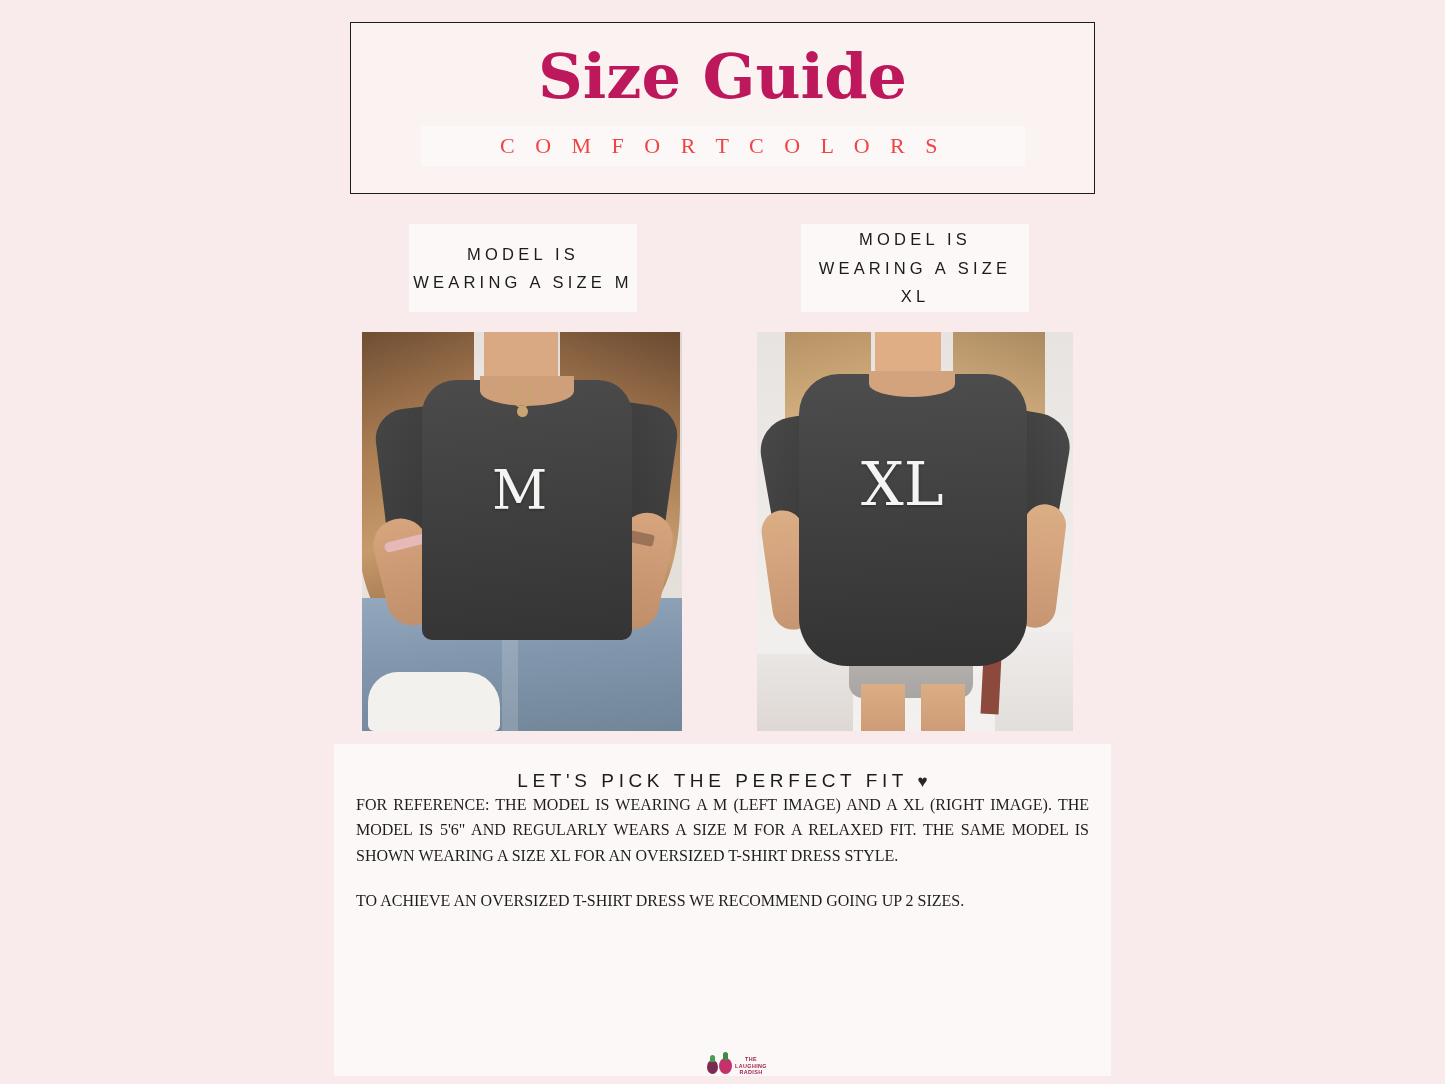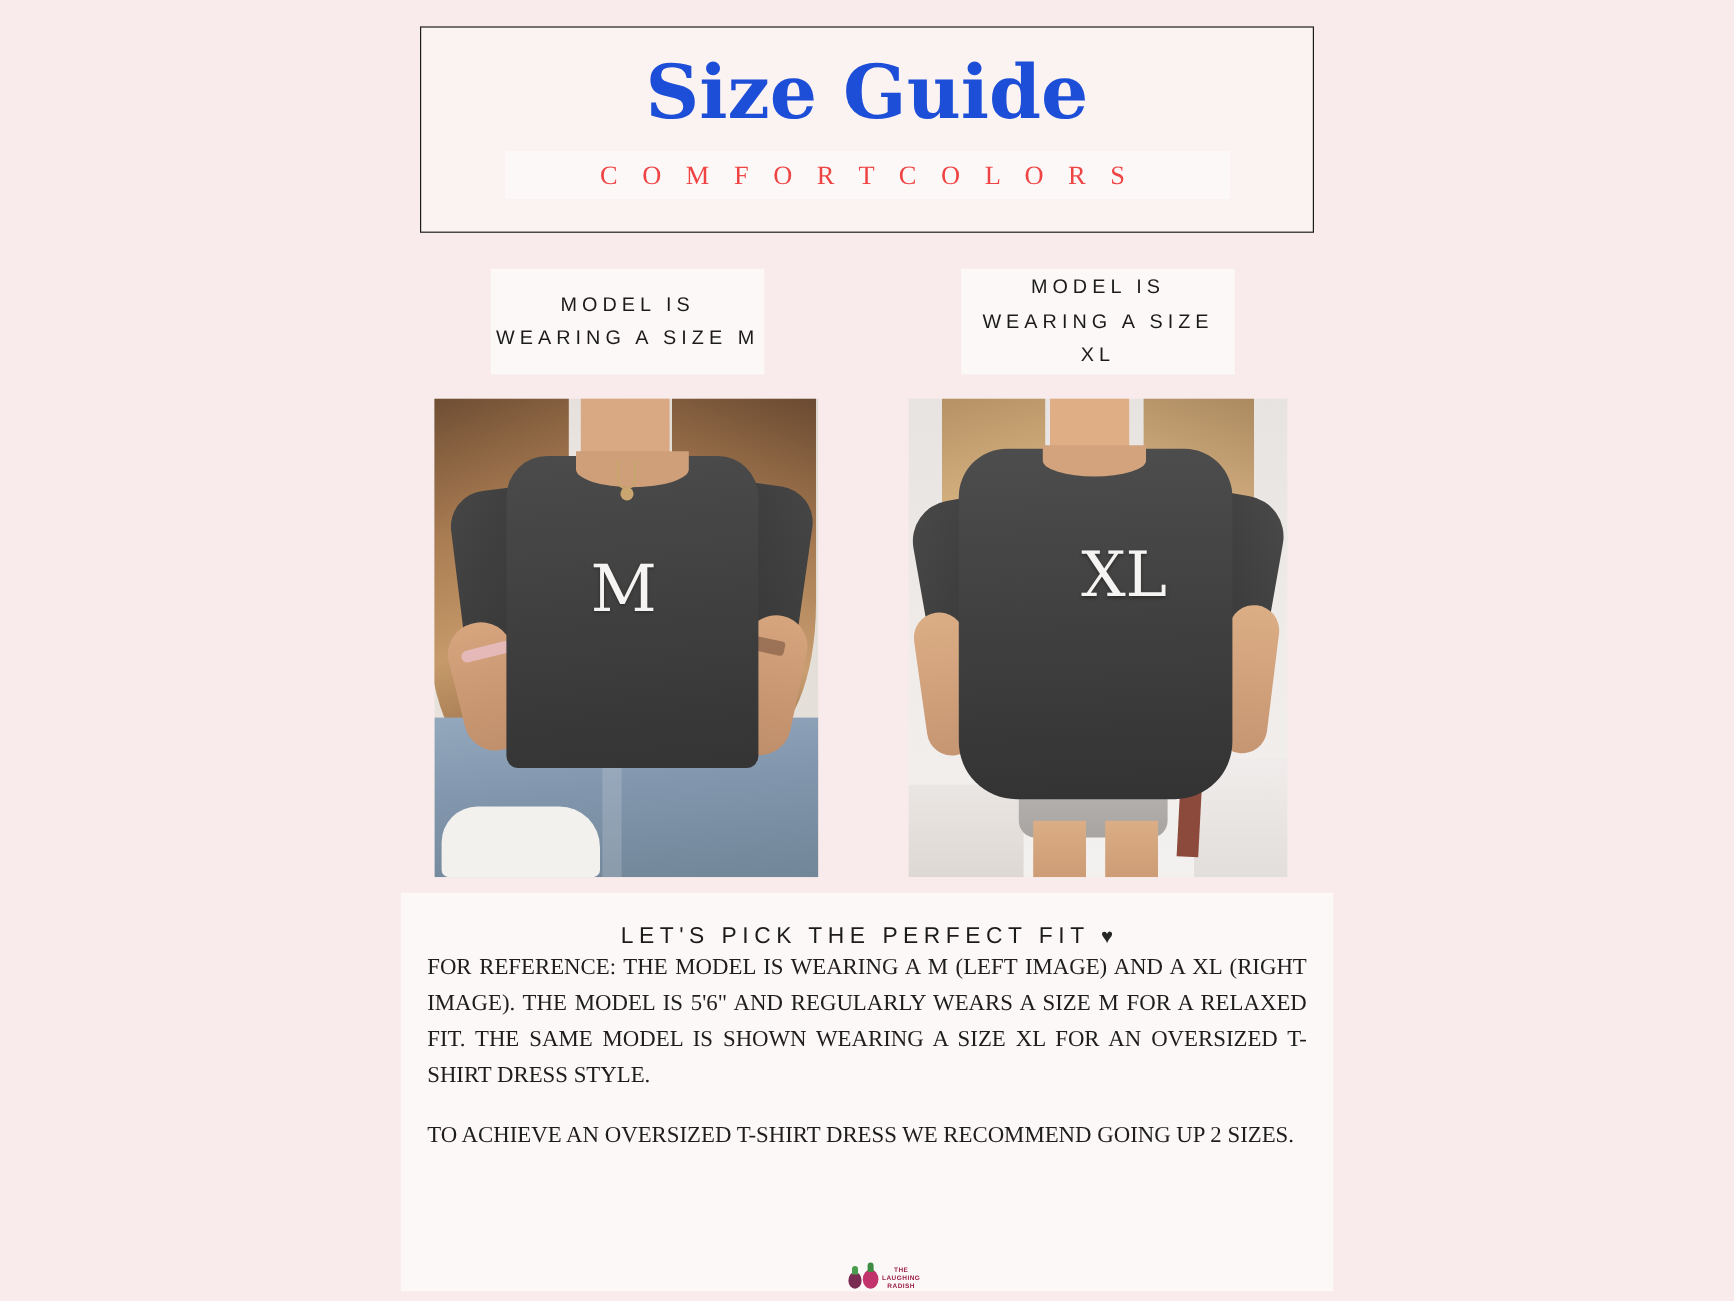--- a/index.html
+++ b/index.html
@@ -30,21 +30,21 @@
     height: 172px;
     border: 1.5px solid #1d1d1d;
     background: #fbf2f2;
   }
   .header-title {
     text-align: center;
     font-family: "DejaVu Serif", "Liberation Serif", serif;
     font-weight: bold;
     font-size: 62px;
     letter-spacing: 0px;
-    color: #1d4ed8;
+    color: #be185d;
     margin-top: 18px;
     line-height: 1.15;
   }
   .header-sub-wrap {
     margin: 14px auto 0;
     width: 604px;
     height: 40px;
     background: #fdf8f8;
     display: flex;
     align-items: center;
@@ -262,21 +262,21 @@
 
   
   .size-letter {
     position: absolute;
     font-family: "DejaVu Serif", "Liberation Serif", serif;
     color: #f6f4f2;
     line-height: 1;
     text-shadow: 0 1px 3px rgba(0,0,0,.35);
   }
   .size-letter.m  { left: 130px; top: 132px; font-size: 54px; }
-  .size-letter.xl { left: 104px; top: 122px; font-size: 52px; margin-left: 40px; }
+  .size-letter.xl { left: 104px; top: 122px; font-size: 60px; }
 
   
   .copy-panel {
     position: absolute;
     left: 334px;
     top: 744px;
     width: 777px;
     height: 332px;
     background: #fdf8f8;
     padding: 26px 0 0 0;
@@ -285,21 +285,21 @@
     text-align: center;
     font-family: "Liberation Sans", sans-serif;
     font-size: 19px;
     letter-spacing: 4.6px;
     color: #1b1b1b;
   }
   .heart { font-size: 17px; letter-spacing: 0; color: #262626; }
   .copy-body {
     padding: 0 22px;
     font-family: "Liberation Serif", serif;
-    font-size: 19px;
+    font-size: 16px;
     line-height: 1.58;
     color: #1d1d1d;
     text-align: justify;
     text-justify: inter-word;
   }
   .copy-body p { margin-bottom: 20px; }
   .copy-body p:last-child { margin-bottom: 4px; }
   .copy-body p.nojust { text-align: left; }
 
   

